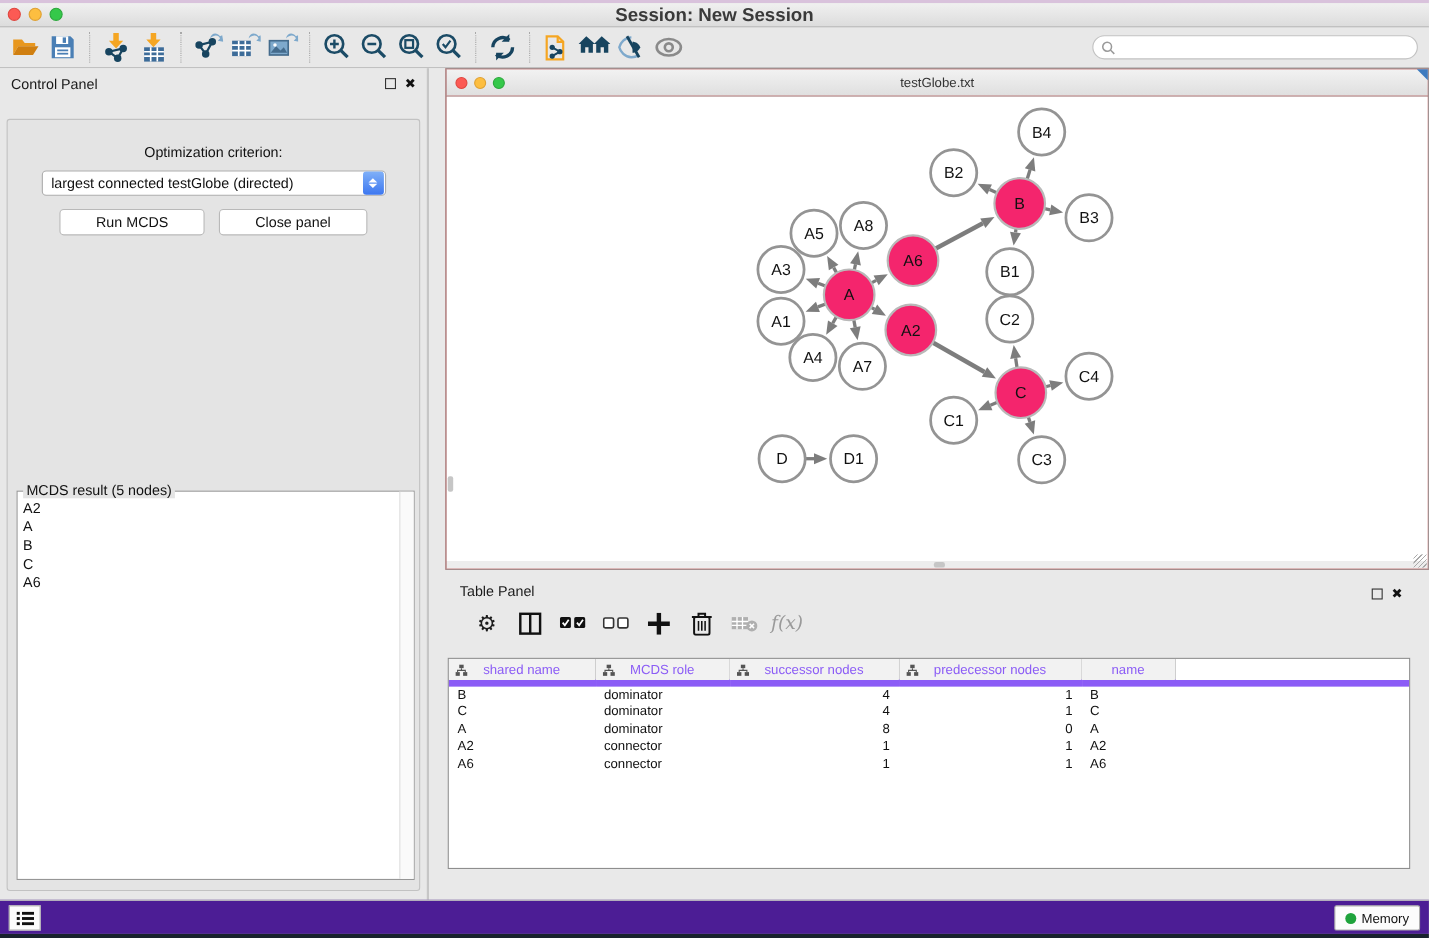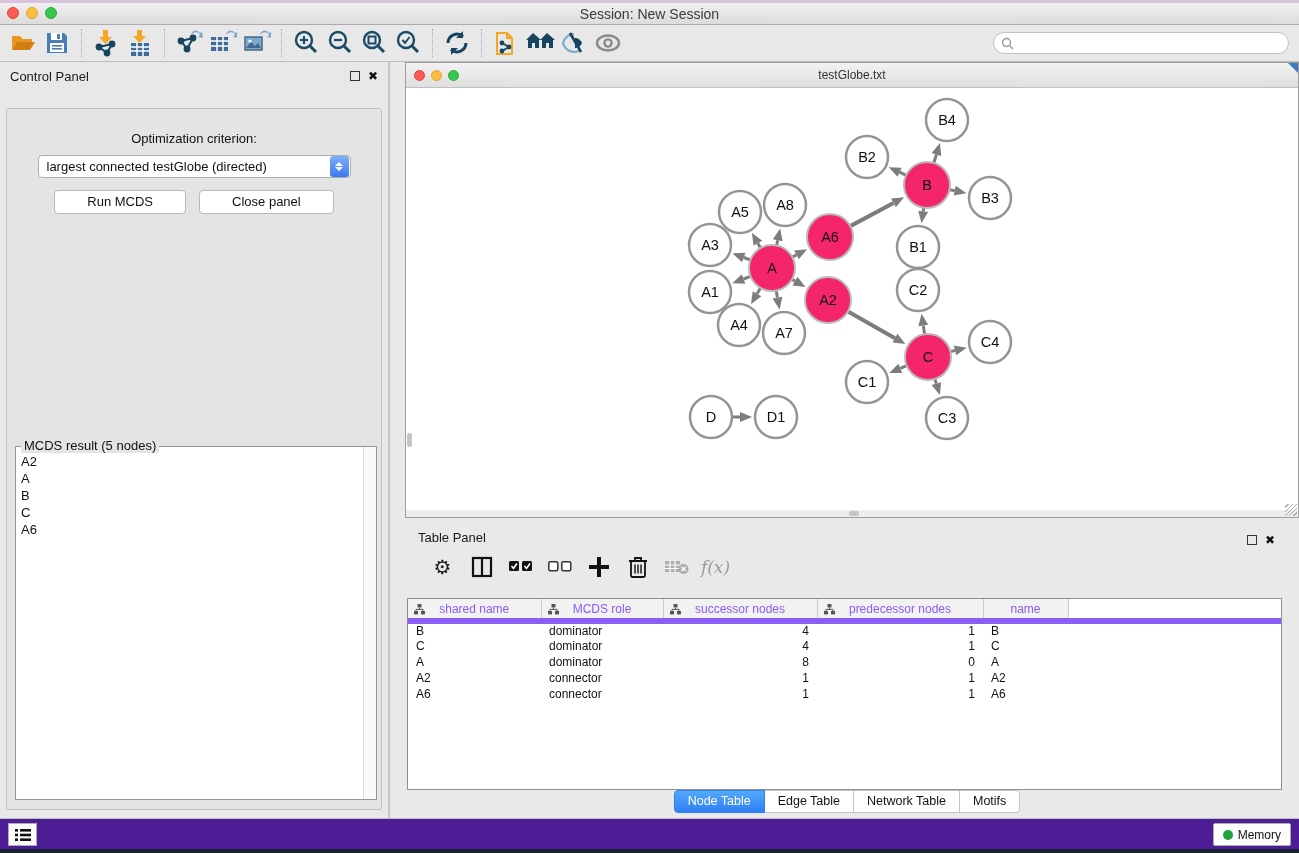--- a/index.html
+++ b/index.html
@@ -5,21 +5,21 @@
   * { margin:0; padding:0; box-sizing:border-box; }
   html,body { width:1299px; height:853px; }
   body { font-family:"Liberation Sans", sans-serif; background:#E8E8E8; position:relative; overflow:hidden; }
   .screen { position:absolute; inset:0; }
   .desktop-top { position:absolute; top:0; left:0; right:0; height:3px; background:#D9C2DC; }
   .desktop-bottom { position:absolute; bottom:0; left:0; right:0; height:4px; background:#18222E; }
   .app { position:absolute; top:3px; bottom:4px; left:0; right:0; display:flex; flex-direction:column; background:#E8E8E8; }
 
   
   .titlebar { height:22px; background:linear-gradient(#F0F0F0,#DCDCDC); border-bottom:1px solid #ABABAB; position:relative; display:flex; align-items:center; justify-content:center; flex:0 0 auto; }
-  .titlebar .title { font-size:14px; color:#3A3A3A; }
+  .titlebar .title { font-size:17px; color:#3A3A3A;font-weight:bold; }
   .lights { position:absolute; left:7px; top:4px; display:flex; gap:7px; }
   .light { width:12px; height:12px; border-radius:50%; }
   .light.red { background:#FC5A54; border:1px solid #DF4740; }
   .light.yellow { background:#FDBE40; border:1px solid #DFA133; }
   .light.green { background:#35C84A; border:1px solid #2CA83D; }
 
   
   .toolbar { height:37px; background:#E8E8E8; border-bottom:1px solid #BDBDBD; display:flex; align-items:center; padding-left:6px; position:relative; flex:0 0 auto; }
   .tbtn { width:34px; height:32px; display:flex; align-items:center; justify-content:center; cursor:default; }
   .tbtn svg { display:block; }
@@ -529,26 +529,20 @@
                     <td>A6</td>
                     <td>connector</td>
                     <td class="num">1</td>
                     <td class="num">1</td>
                     <td>A6</td>
                     <td></td>
                   </tr>
                 </tbody>
               </table>
           </div>
-          <div class="table-tabs" id="table-tabs">
-              <div class="t-tab active">Node Table</div>
-              <div class="t-tab">Edge Table</div>
-              <div class="t-tab">Network Table</div>
-              <div class="t-tab">Motifs</div>
-            </div>
         </div>
 
       </div>
     </div>
 
     <div class="statusbar">
       <div class="list-btn">
         <svg width="16" height="14" viewBox="0 0 16 14">
             <rect x="0" y="1" width="3" height="2.6" fill="#111"></rect>
             <rect x="5" y="1" width="11" height="2.6" fill="#111"></rect>

